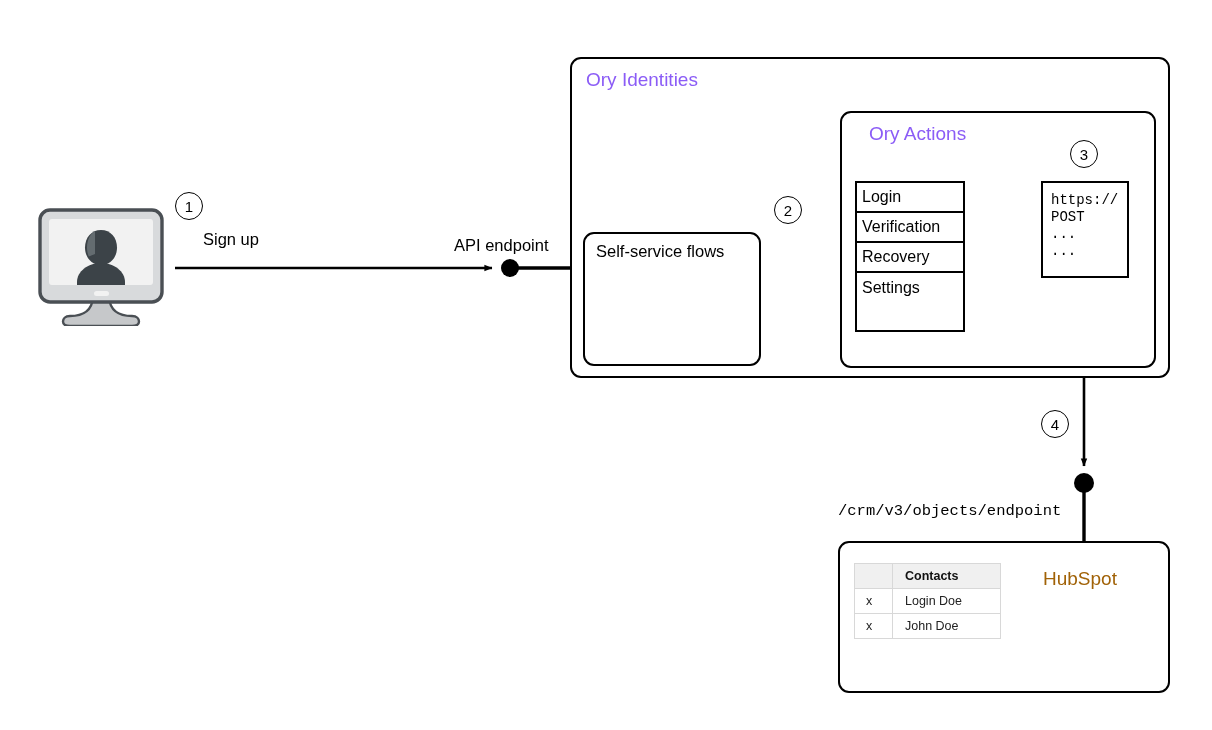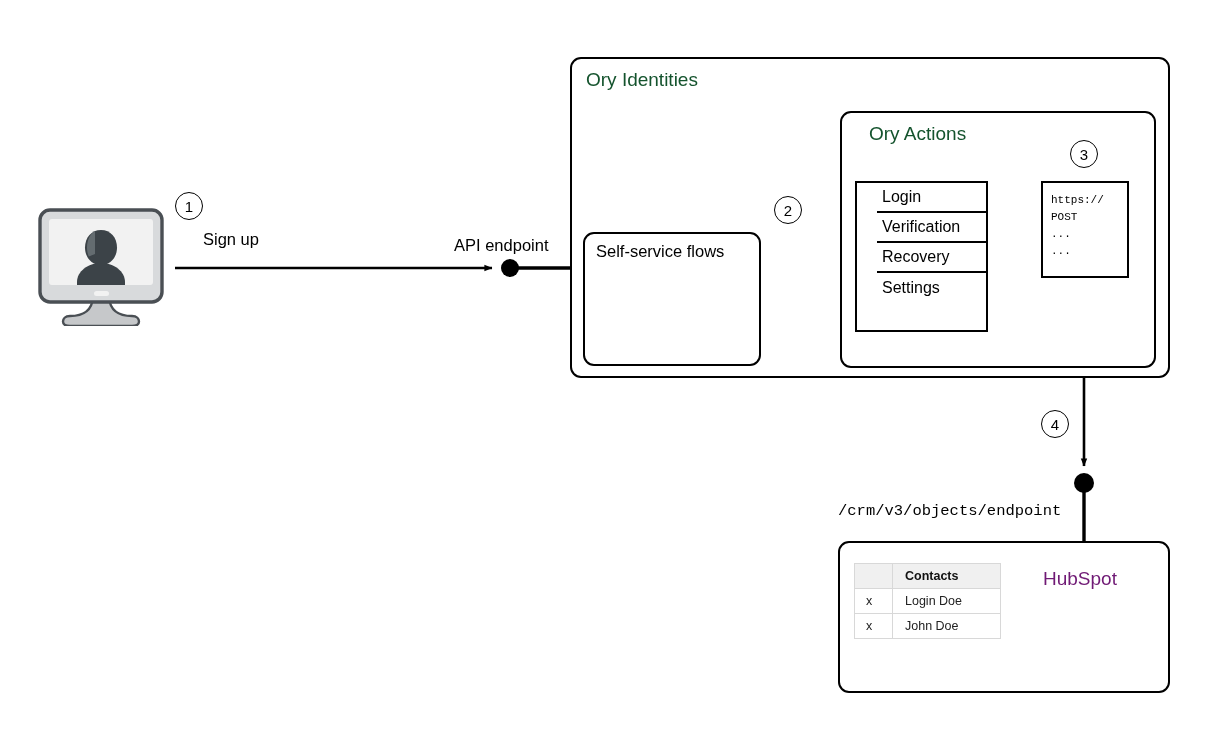--- a/index.html
+++ b/index.html
@@ -24,21 +24,21 @@
     top: 0;
     width: 1212px;
     height: 730px;
     pointer-events: none;
   }
   .lbl {
     position: absolute;
     white-space: nowrap;
     line-height: 1;
   }
-  .title-lg { font-size: 19px; color: #14532d; }
+  .title-lg { font-size: 19px; color: #8b5cf6; }
   .txt-16 { font-size: 16.5px; color: #000; }
   .mono-path {
     font-family: "Liberation Mono", "DejaVu Sans Mono", monospace;
     font-size: 15.5px;
     color: #000;
     letter-spacing: 0px;
   }
   .numcircle {
     position: absolute;
     width: 28px;
@@ -79,21 +79,21 @@
   .flowrow:last-child { border-bottom: none; }
   .codebox {
     position: absolute;
     box-sizing: border-box;
     border: 2.2px solid #000;
     background: #fff;
     padding: 9px 0 0 8px;
   }
   .codeline {
     font-family: "Liberation Mono", "DejaVu Sans Mono", monospace;
-    font-size: 11px;
+    font-size: 14px;
     line-height: 17px;
     color: #000;
     white-space: pre;
   }
   
   .ctable {
     position: absolute;
     border-collapse: collapse;
     background: #fff;
   }
@@ -109,21 +109,21 @@
   .ctable th {
     background: #f0f0f0;
     font-weight: bold;
     color: #111;
   }
   .ctable .c-x { width: 38px; padding-left: 11px; }
   .ctable .c-name { width: 108px; padding-left: 12px; }
   .hubspot-name {
     position: absolute;
     font-size: 19px;
-    color: #701a75;
+    color: #a16207;
   }
   
   .monitor { position: absolute; left: 38px; top: 208px; width: 126px; height: 118px; }
 </style>
 </head>
 <body>
 
 <div id="canvas">
 
   <svg class="layer" viewBox="0 0 1212 730">
@@ -187,21 +187,21 @@
   <div class="lbl title-lg" style="left:586px; top:70px;">Ory Identities</div>
 
   <div class="box box-round" style="left:583px; top:232px; width:178px; height:134px;"></div>
   <div class="lbl txt-16" style="left:596px; top:243px;">Self-service flows</div>
 
   <div class="numcircle" style="left:774px; top:196px;">2</div>
 
   <div class="box box-round" style="left:840px; top:111px; width:316px; height:257px;"></div>
   <div class="lbl title-lg" style="left:869px; top:124px;">Ory Actions</div>
 
-  <div class="flowlist" style="left:855px; top:181px; width:133px; height:151px;padding-left:20px;">
+  <div class="flowlist" style="left:855px; top:181px; width:110px; height:151px;">
     <div class="flowrow">Login</div>
     <div class="flowrow">Verification</div>
     <div class="flowrow">Recovery</div>
     <div class="flowrow">Settings</div>
   </div>
 
   <div class="numcircle" style="left:1070px; top:140px;">3</div>
 
   <div class="codebox" style="left:1041px; top:181px; width:88px; height:97px;">
     <div class="codeline">https://</div>

